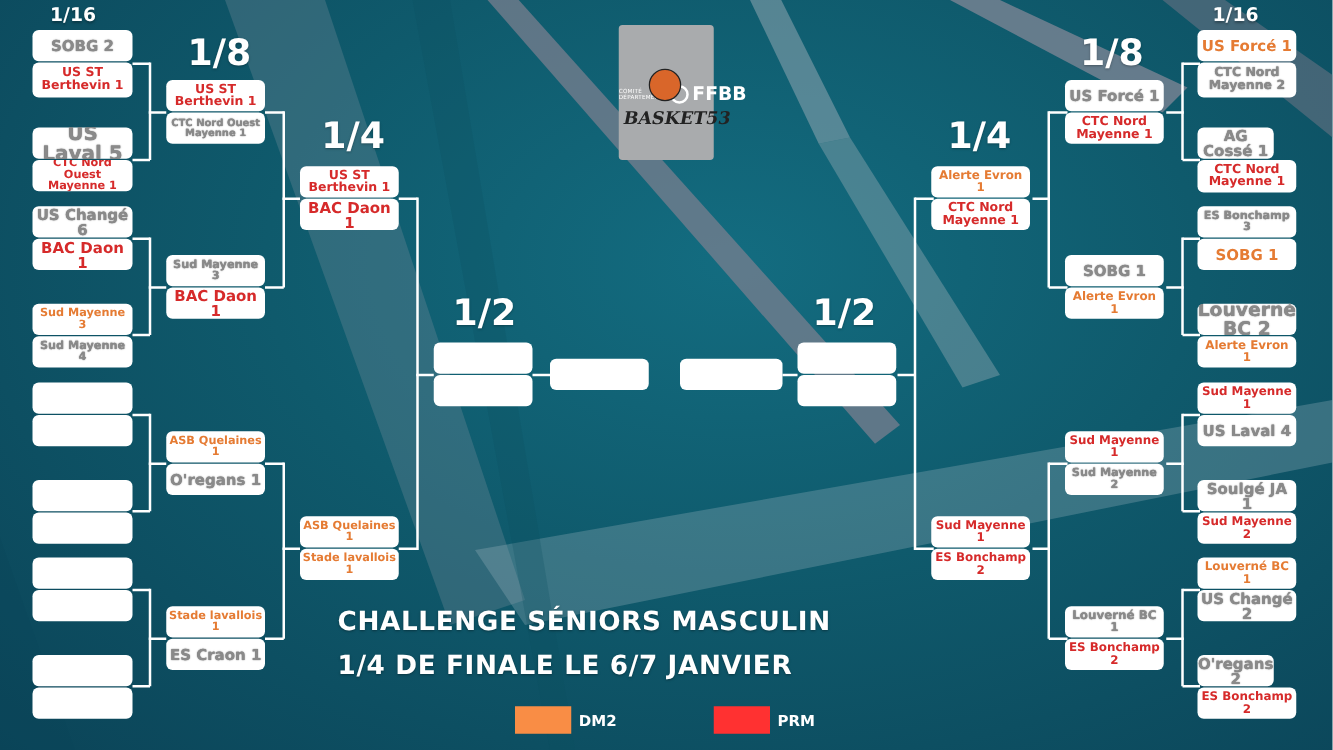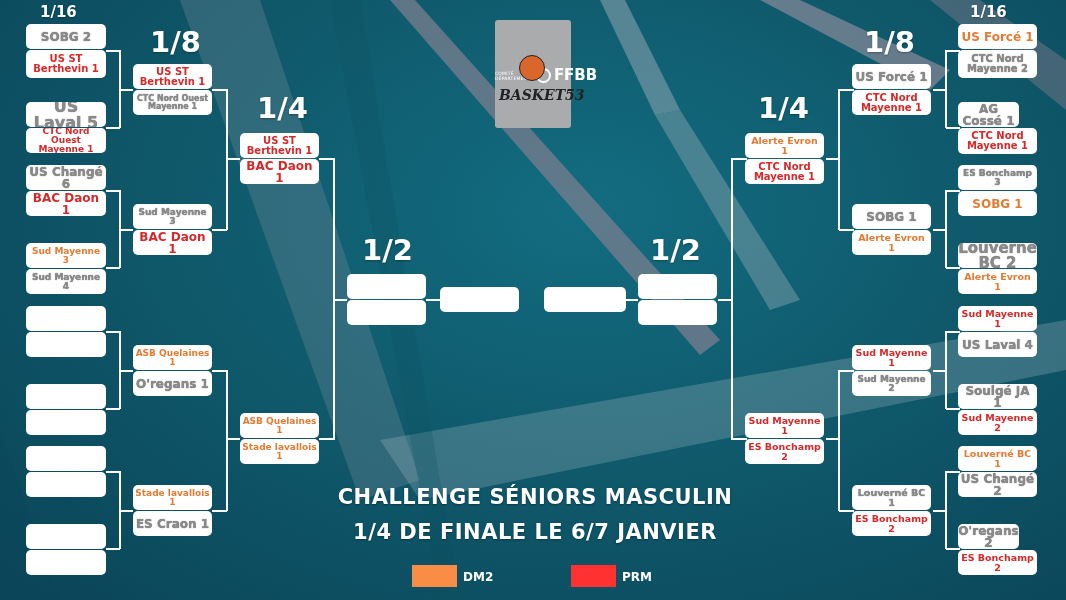--- a/index.html
+++ b/index.html
@@ -22,21 +22,21 @@
     display: flex; align-items: center; justify-content: center;
     text-align: center; font-weight: bold; line-height: 1.0;
     font-family: "DejaVu Sans", sans-serif;
     overflow: hidden; white-space: pre-line; padding: 0 2px;
   }
   .gray { color: #8a8a8a; text-shadow: 0 0 1px #555; }
   .red { color: #d62a2a; }
   .orange { color: #e57b33; }
   .line { position: absolute; background: #fff; }
   .title-line {
-    position: absolute; left: 270px; width: 530px; text-align: center;
+    position: absolute; left: 270px; width: 530px; text-align: left;
     color: #fff; font-weight: bold; font-size: 21px; letter-spacing: 0.5px;
     font-family: "DejaVu Sans", sans-serif;
     text-shadow: 0 1px 2px rgba(0,0,0,0.35);
   }
   .legend-swatch { position: absolute; width: 45px; height: 22px; }
   .legend-label { position: absolute; color: #fff; font-size: 12px; font-weight: bold; font-family: "DejaVu Sans", sans-serif; }
   .logo {
     position: absolute; left: 495px; top: 20px; width: 76px; height: 108px;
     background: #a9abad; border-radius: 3px;
     display: flex; flex-direction: row; align-items: center;

